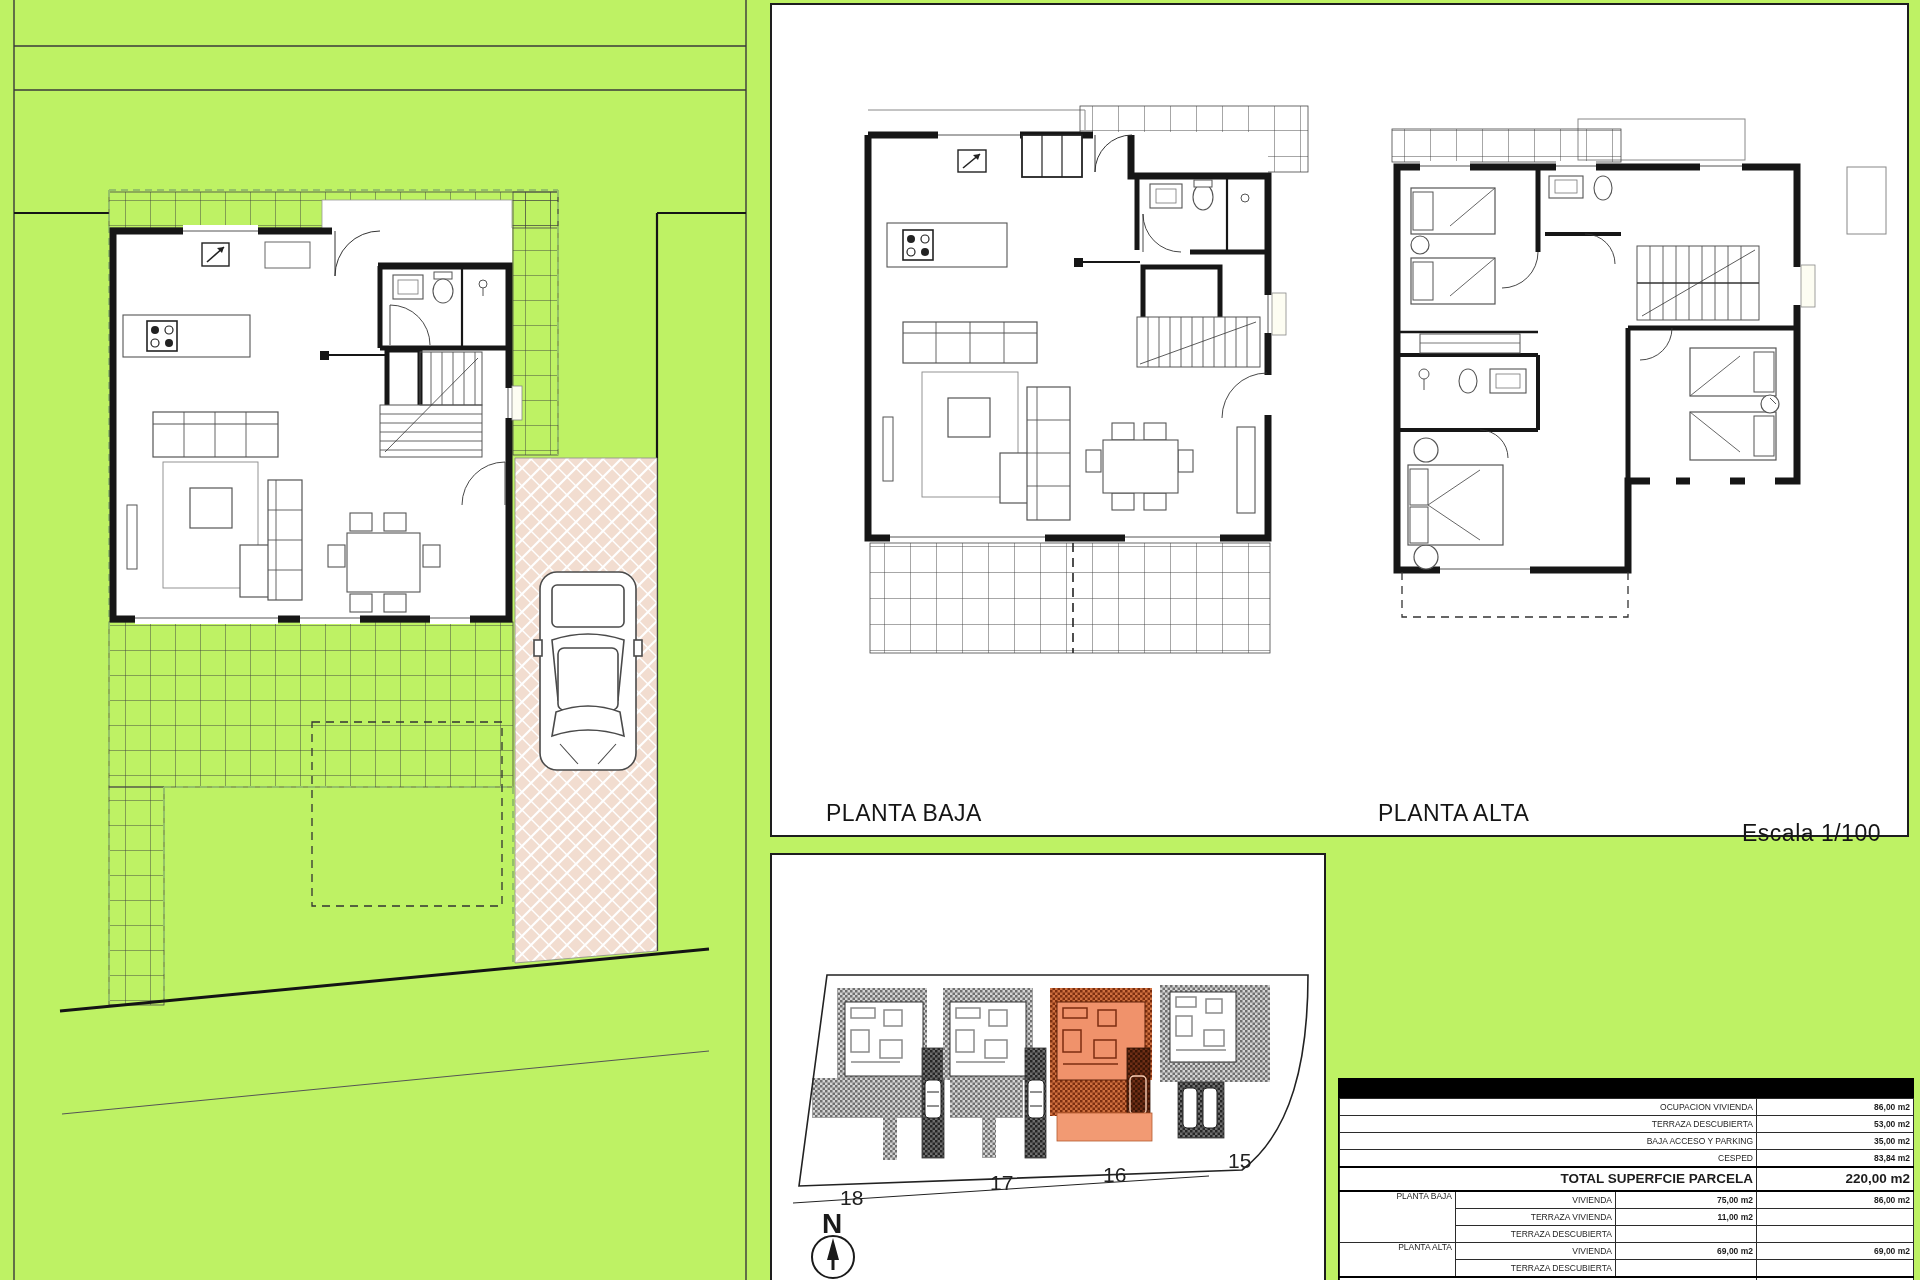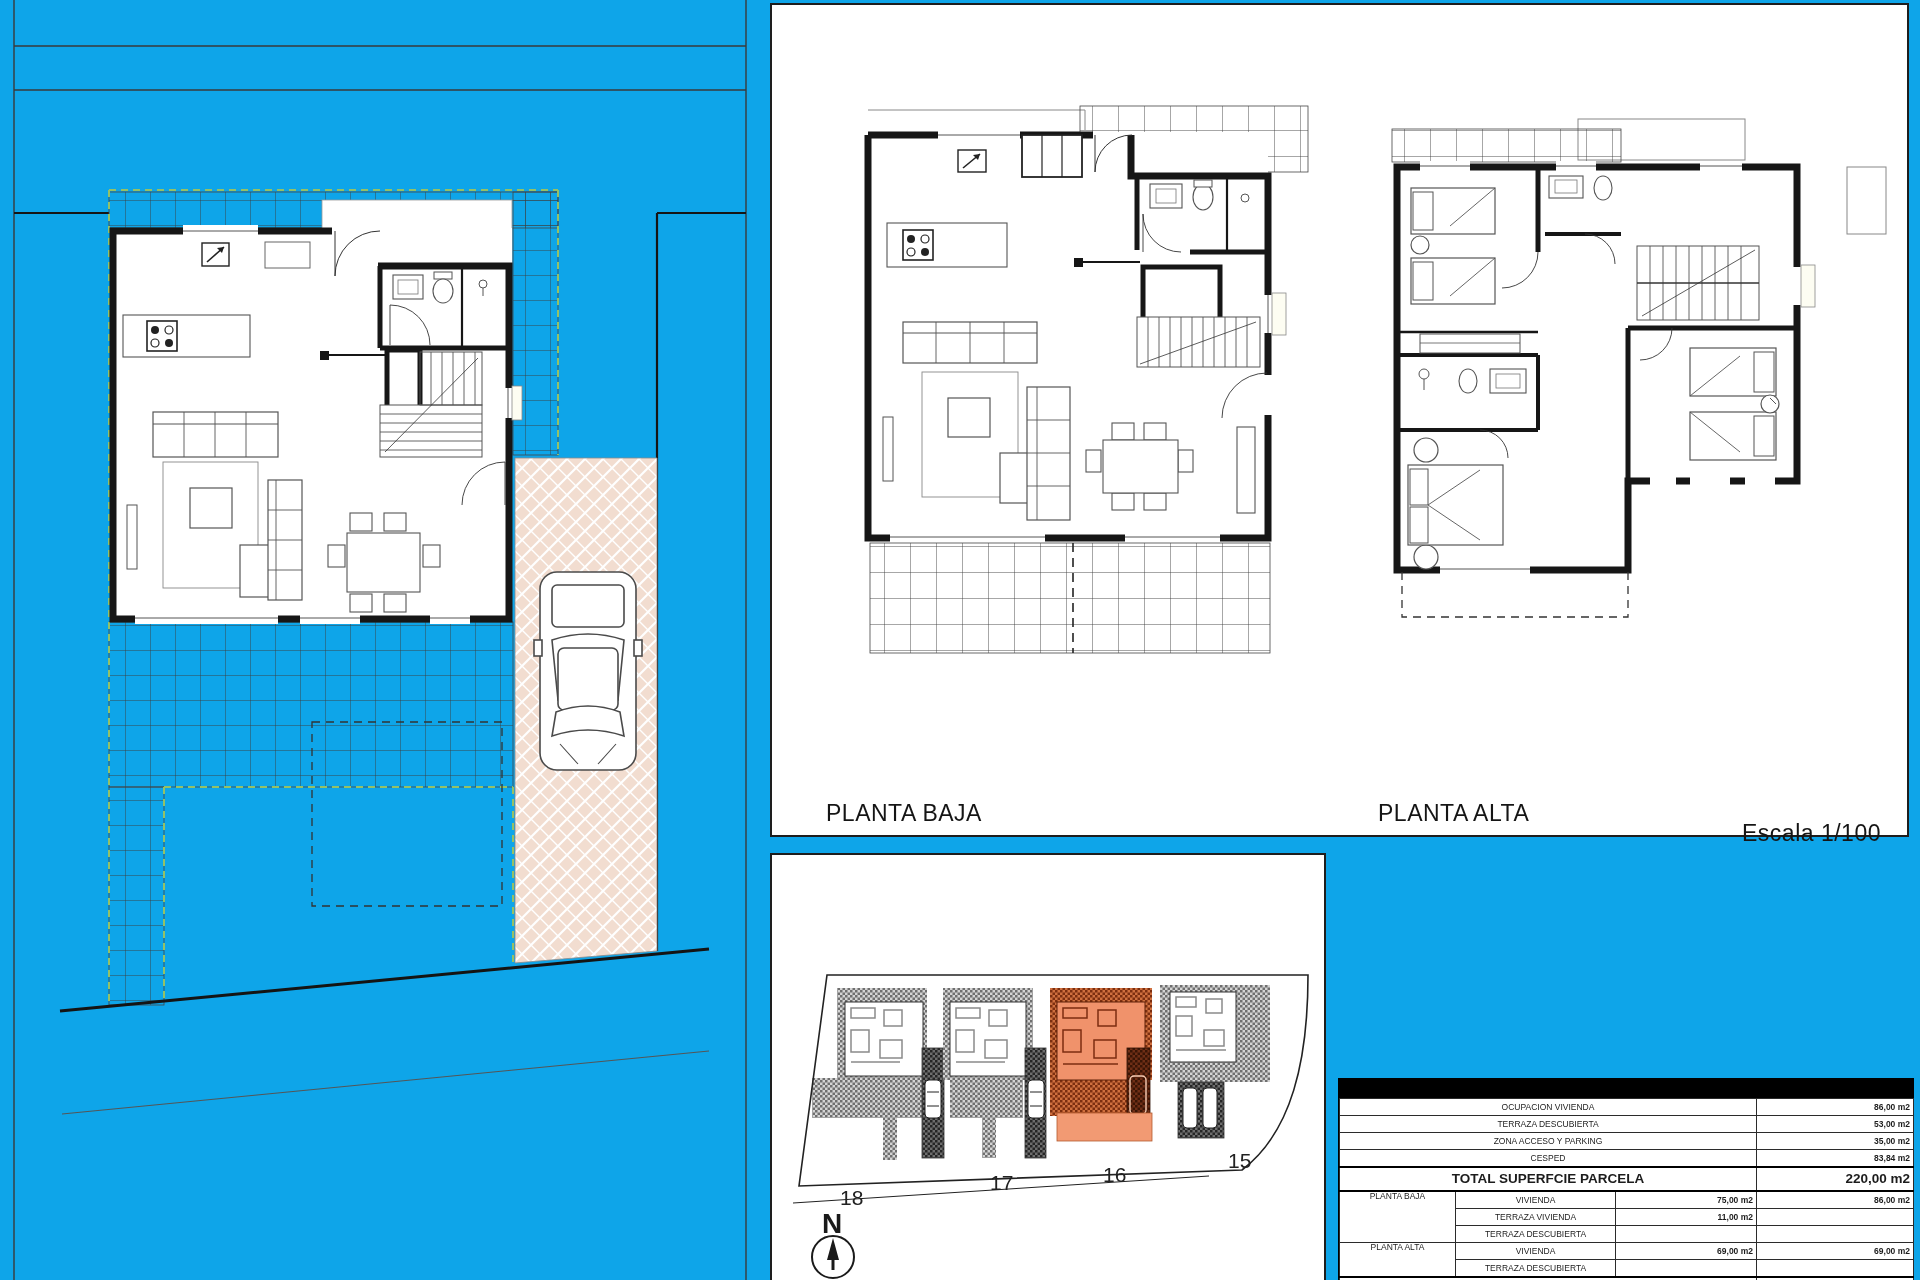--- a/index.html
+++ b/index.html
@@ -1,30 +1,30 @@
 <!DOCTYPE html>
 <html><head>
 <meta charset="utf-8">
 <style>
   html,body{margin:0;padding:0;background:#e8e8e8;}
-  #page{position:relative;width:1920px;height:1280px;background:#0ea5e9;overflow:hidden;
+  #page{position:relative;width:1920px;height:1280px;background:#bef264;overflow:hidden;
         font-family:"Liberation Sans", sans-serif;}
   svg{position:absolute;display:block;}
   .panel{position:absolute;box-sizing:border-box;border:2px solid #1e1e1e;background:#fff;}
   #fp-panel{left:770px;top:3px;width:1139px;height:834px;}
   #sl-panel{left:770px;top:853px;width:556px;height:427px;border-bottom:none;}
   .plan-label{position:absolute;color:#151515;font-size:23px;letter-spacing:.5px;white-space:nowrap;}
   
   #areas-table{position:absolute;left:1338px;top:1078px;width:574px;background:#fff;
                border:1px solid #000;}
   #areas-table .hdr{height:19px;background:#000;}
   table.tbl{border-collapse:collapse;width:574px;table-layout:fixed;}
   table.tbl td{border:1px solid #2b2b2b;color:#1c1c1c;font-size:8.5px;line-height:1;
                padding:0 3px;height:16px;overflow:hidden;white-space:nowrap;}
-  table.tbl td.lab{text-align:center;}
+  table.tbl td.lab{text-align:right;}
   table.tbl td.val{text-align:right;font-weight:bold;}
   table.tbl tr.tot td{font-size:13.5px;font-weight:bold;height:22px;border-top:2px solid #000;border-bottom:2px solid #000;}
 </style>
 </head>
 <body>
 
 <div id="page">
 
   <svg style="left:0;top:0" width="760" height="1280" viewBox="0 0 760 1280">
     <defs>
@@ -553,21 +553,21 @@
       <tbody>
           <tr class="r">
         <td colspan="3" class="lab">OCUPACION VIVIENDA</td>
         <td class="val">86,00 m2</td>
       </tr>
       <tr class="r">
         <td colspan="3" class="lab">TERRAZA DESCUBIERTA</td>
         <td class="val">53,00 m2</td>
       </tr>
       <tr class="r">
-        <td colspan="3" class="lab">ZONA ACCESO Y PARKING</td>
+        <td colspan="3" class="lab">BAJA ACCESO Y PARKING</td>
         <td class="val">35,00 m2</td>
       </tr>
       <tr class="r">
         <td colspan="3" class="lab">CESPED</td>
         <td class="val">83,84 m2</td>
       </tr>
       <tr class="tot">
         <td colspan="3" class="lab">TOTAL SUPERFCIE PARCELA</td>
         <td class="val">220,00 m2</td>
       </tr>

